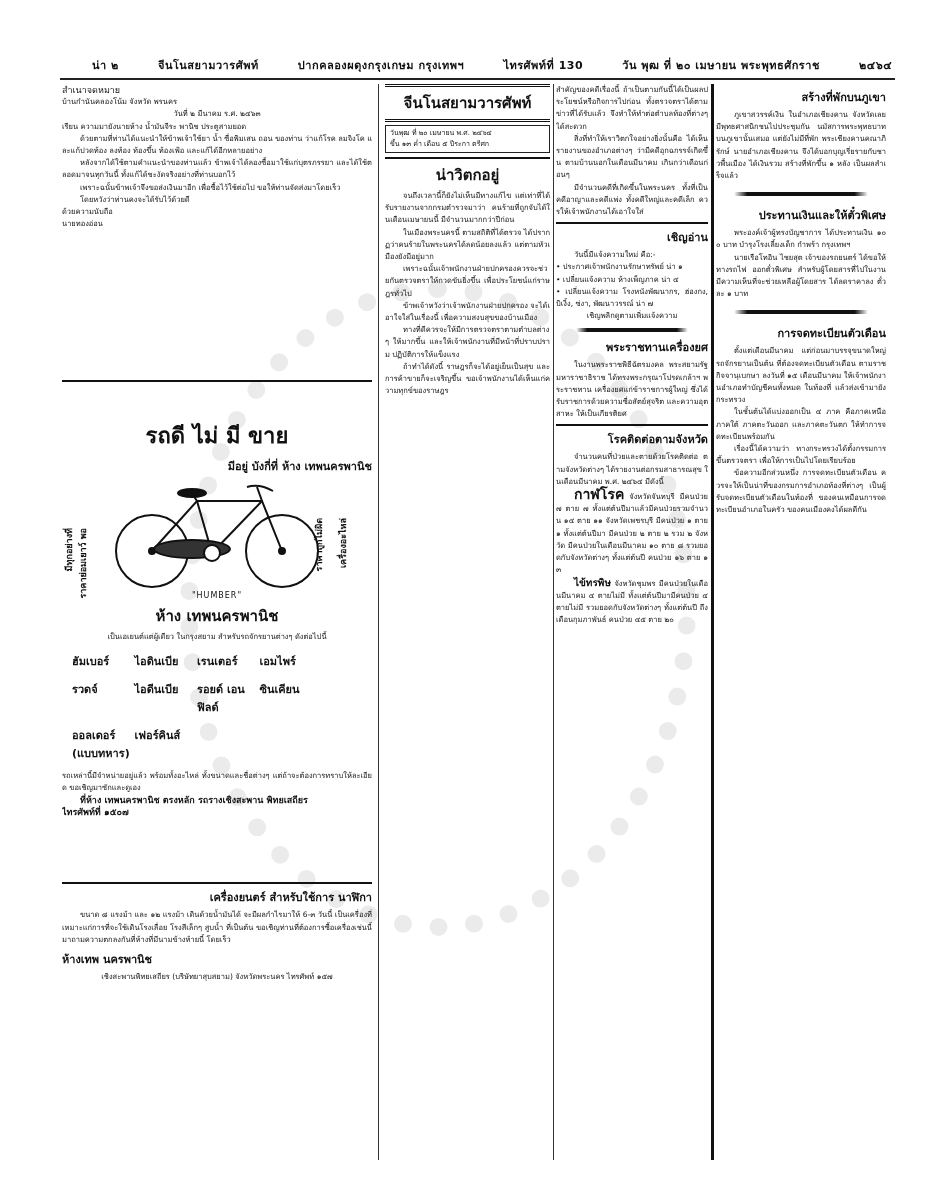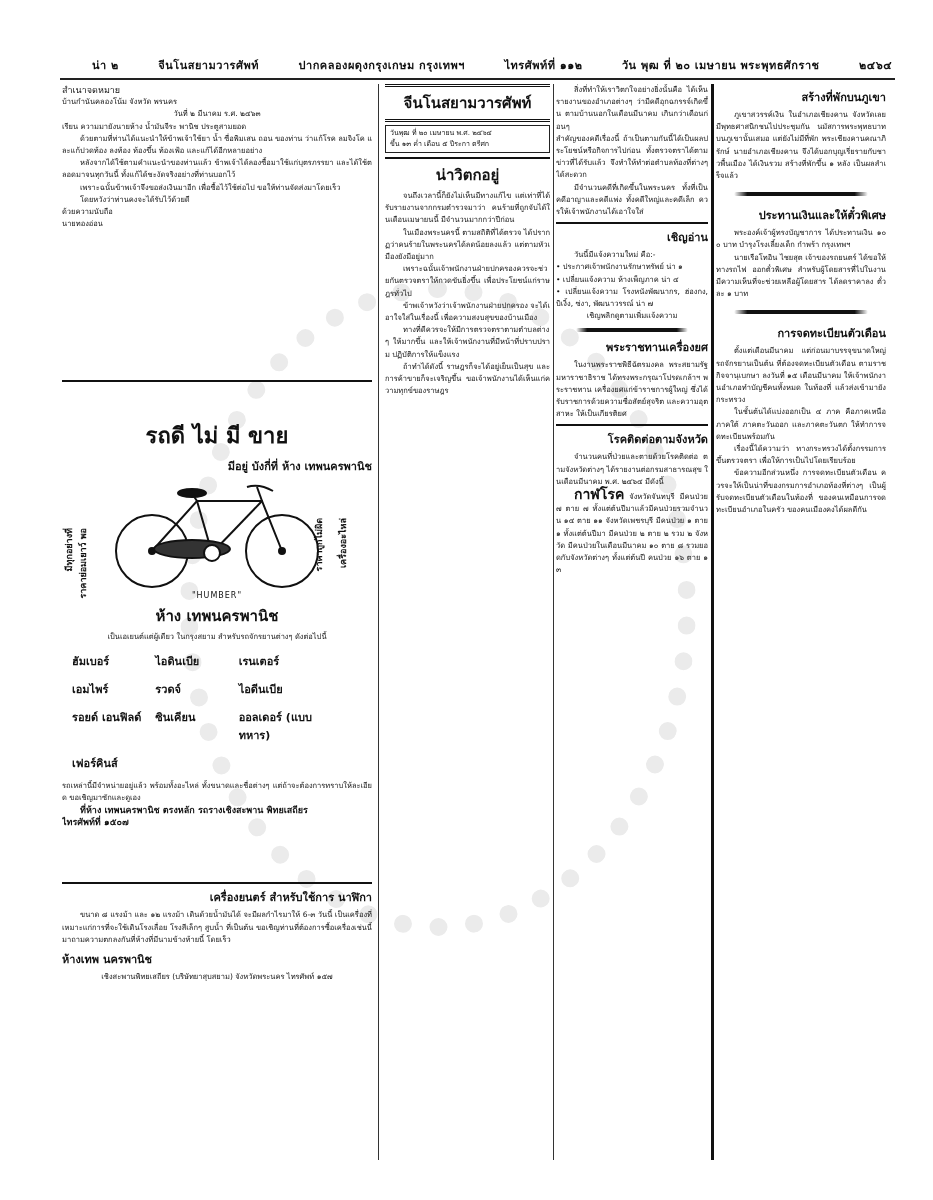--- a/index.html
+++ b/index.html
@@ -24,39 +24,39 @@
   .h-lg { font-size:22px; }
   .h-md { font-size:15px; }
   .h-sm { font-size:11px;text-align:right; }
   .right { text-align:left; }
   .center { text-align:center; }
   .rule2 { height:2px; background:#111; margin:4px 0; }
   .ornament { height:4px; margin:10px 18px; background:linear-gradient(90deg,#fff 0%,#111 10%,#111 90%,#fff 100%); border-radius:2px; }
   .mast { border-top:3px double #111; border-bottom:3px double #111; padding:2px 0; }
   .box { border:1px solid #222; padding:2px 4px; margin:3px 0; font-size:7px; line-height:11px; }
   .ad { position:relative; margin-top:10px; }
-  .ad-list { display:grid; grid-template-columns:1fr 1fr 1fr; row-gap:10px; font-size:11px; font-weight:bold; margin:8px 50px 8px 10px; }
+  .ad-list { display:grid; grid-template-columns:1fr 1fr 1fr 1fr; row-gap:10px; font-size:11px; font-weight:bold; margin:8px 50px 8px 10px; }
   .bike { display:block; margin:6px auto 0; }
   .vtext { position:absolute; writing-mode:vertical-rl; transform:rotate(180deg); font-size:9px; font-weight:bold; }
   .bullet::before { content:"• "; }
   .stamp { position:absolute; left:180px; top:280px; width:480px; height:620px; border-radius:50%;
            border:18px dotted rgba(0,0,0,0.08); pointer-events:none; }
 </style>
 </head>
 <body>
 
 <div class="page">
 
   <div class="stamp"></div>
 
   <div class="running-head">
     <span>น่า ๒</span>
     <span>จีนโนสยามวารศัพท์</span>
     <span>ปากคลองผดุงกรุงเกษม กรุงเทพฯ</span>
-    <span>ไทรศัพท์ที่ ๑๑๒</span>
+    <span>ไทรศัพท์ที่ 130</span>
     <span>วัน พุฒ ที่ ๒๐ เมษายน พระพุทธศักราช</span>
     <span>๒๔๖๔</span>
   </div>
   <div class="head-rule"></div>
 
   <div class="col col1">
     <div>
       <p class="p" style="font-size:9px">สำเนาจดหมาย</p>
       <p class="p right" style="margin-right:40px">บ้านกำนันคลองโน้ม จังหวัด พรนคร</p>
       <p class="p center">วันที่ ๒ มีนาคม ร.ศ. ๒๔๖๓</p>
@@ -145,22 +145,22 @@
     <p class="p ind">ในเมืองพระนครนี้ ตามสถิติที่ได้ตรวจ ได้ปรากฏว่าคนร้ายในพระนครได้ลดน้อยลงแล้ว แต่ตามหัวเมืองยังมีอยู่มาก</p>
     <p class="p ind">เพราะฉนั้นเจ้าพนักงานฝ่ายปกครองควรจะช่วยกันตรวจตราให้กวดขันยิ่งขึ้น เพื่อประโยชน์แก่ราษฎรทั่วไป</p>
     <p class="p ind">ข้าพเจ้าหวังว่าเจ้าพนักงานฝ่ายปกครอง จะได้เอาใจใส่ในเรื่องนี้ เพื่อความสงบสุขของบ้านเมือง</p>
     <p class="p ind">ทางที่ดีควรจะให้มีการตรวจตราตามตำบลต่างๆ ให้มากขึ้น และให้เจ้าพนักงานที่มีหน้าที่ปราบปราม ปฏิบัติการให้แข็งแรง</p>
     <p class="p ind">ถ้าทำได้ดังนี้ ราษฎรก็จะได้อยู่เย็นเป็นสุข และการค้าขายก็จะเจริญขึ้น ขอเจ้าพนักงานได้เห็นแก่ความทุกข์ของราษฎร</p>
   </div>
 
   <div class="vrule" style="left:553px"></div>
 
   <div class="col col3">
+    <p class="p">สำคัญของคดีเรื่องนี้ ถ้าเป็นตามกันนี้ได้เป็นผลประโยชน์หรือกิจการไปก่อน ทั้งตรวจตราได้ตามข่าวที่ได้รับแล้ว จึงทำให้ทำต่อตำบลท้องที่ต่างๆ ได้สะดวก</p>
     <p class="p ind">สิ่งที่ทำให้เราวิตกใจอย่างยิ่งนั้นคือ ได้เห็นรายงานของอำเภอต่างๆ ว่ามีคดีอุกฉกรรจ์เกิดขึ้น ตามบ้านนอกในเดือนมีนาคม เกินกว่าเดือนก่อนๆ</p>
-    <p class="p">สำคัญของคดีเรื่องนี้ ถ้าเป็นตามกันนี้ได้เป็นผลประโยชน์หรือกิจการไปก่อน ทั้งตรวจตราได้ตามข่าวที่ได้รับแล้ว จึงทำให้ทำต่อตำบลท้องที่ต่างๆ ได้สะดวก</p>
     <p class="p ind">มีจำนวนคดีที่เกิดขึ้นในพระนคร ทั้งที่เป็นคดีอาญาและคดีแพ่ง ทั้งคดีใหญ่และคดีเล็ก ควรให้เจ้าพนักงานได้เอาใจใส่</p>
     <div class="rule2"></div>
 
     <div>
       <div class="hdg h-sm">เชิญอ่าน</div>
       <p class="p ind">วันนี้มีแจ้งความใหม่ คือ:-</p>
       <p class="p bullet">ประกาศเจ้าพนักงานรักษาทรัพย์ น่า ๑</p>
       <p class="p bullet">เปลี่ยนแจ้งความ ห้างเพ็ญภาค น่า ๔</p>
       <p class="p bullet">เปลี่ยนแจ้งความ โรงหนังพัฒนากร, ฮ่องกง, บิเงิ้ง, ซ่งา, พัฒนาวรรณ์ น่า ๗</p>
       <p class="p center">เชิญพลิกดูตามเพิ่มแจ้งความ</p>
@@ -173,20 +173,24 @@
     </div>
     <div class="rule2"></div>
 
     <div>
       <div class="hdg h-sm">โรคติดต่อตามจังหวัด</div>
       <p class="p ind">จำนวนคนที่ป่วยและตายด้วยโรคติดต่อ ตามจังหวัดต่างๆ ได้รายงานต่อกรมสาธารณสุข ในเดือนมีนาคม พ.ศ. ๒๔๖๔ มีดังนี้</p>
       <p class="p ind">
         <b style="font-size:14px">กาฬโรค</b>
         <span>จังหวัดจันทบุรี มีคนป่วย ๗ ตาย ๗ ทั้งแต่ต้นปีมาแล้วมีคนป่วยรวมจำนวน ๑๔ ตาย ๑๑ จังหวัดเพชรบุรี มีคนป่วย ๑ ตาย ๑ ทั้งแต่ต้นปีมา มีคนป่วย ๒ ตาย ๒ รวม ๒ จังหวัด มีคนป่วยในเดือนมีนาคม ๑๐ ตาย ๘ รวมยอดกับจังหวัดต่างๆ ทั้งแต่ต้นปี คนป่วย ๑๖ ตาย ๑๓</span>
       </p>
+      <p class="p ind">
+        <b style="font-size:10px">ไข้ทรพิษ</b>
+        <span>จังหวัดชุมพร มีคนป่วยในเดือนมีนาคม ๔ ตายไม่มี ทั้งแต่ต้นปีมามีคนป่วย ๔ ตายไม่มี รวมยอดกับจังหวัดต่างๆ ทั้งแต่ต้นปี ถึงเดือนกุมภาพันธ์ คนป่วย ๔๕ ตาย ๒๐</span>
+      </p>
     </div>
   </div>
 
   <div class="vrule thick" style="left:711px"></div>
 
   <div class="col col4">
     <div>
       <div class="hdg h-sm">สร้างที่พักบนภูเขา</div>
       <p class="p ind">ภูเขาสวรรค์เงิน ในอำเภอเชียงคาน จังหวัดเลย มีพุทธศาสนิกชนไปประชุมกัน นมัสการพระพุทธบาท บนภูเขานั้นเสมอ แต่ยังไม่มีที่พัก พระเชียงคานคณาภิรักษ์ นายอำเภอเชียงคาน จึงได้บอกบุญเรี่ยรายกับชาวพื้นเมือง ได้เงินรวม สร้างที่พักขึ้น ๑ หลัง เป็นผลสำเร็จแล้ว</p>
     </div>

